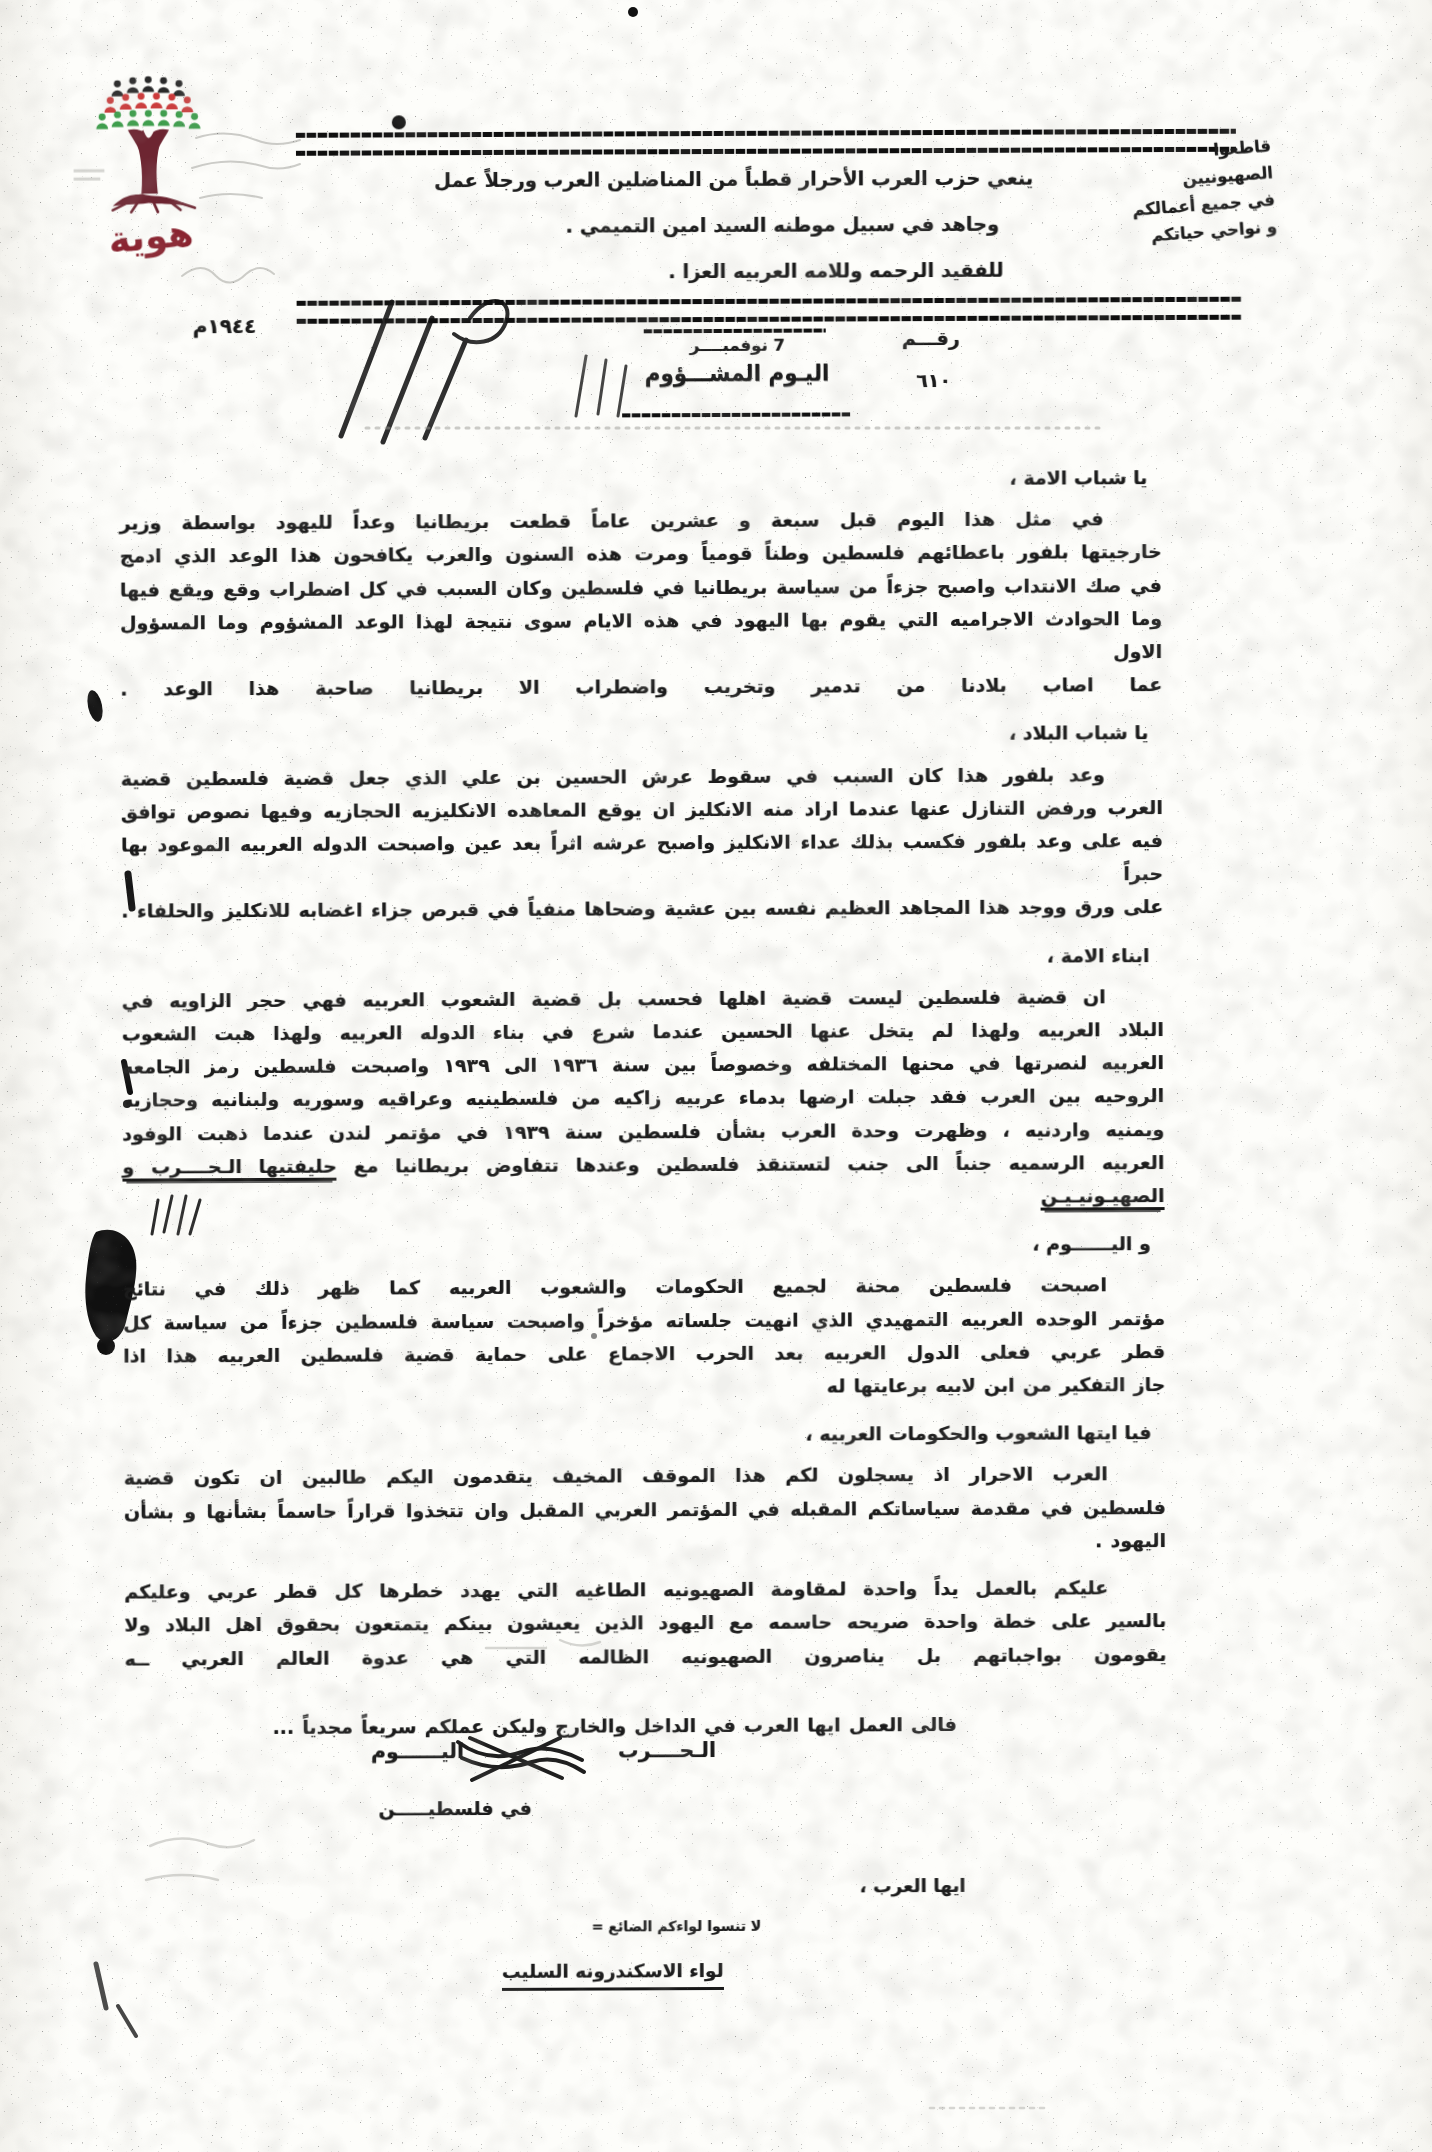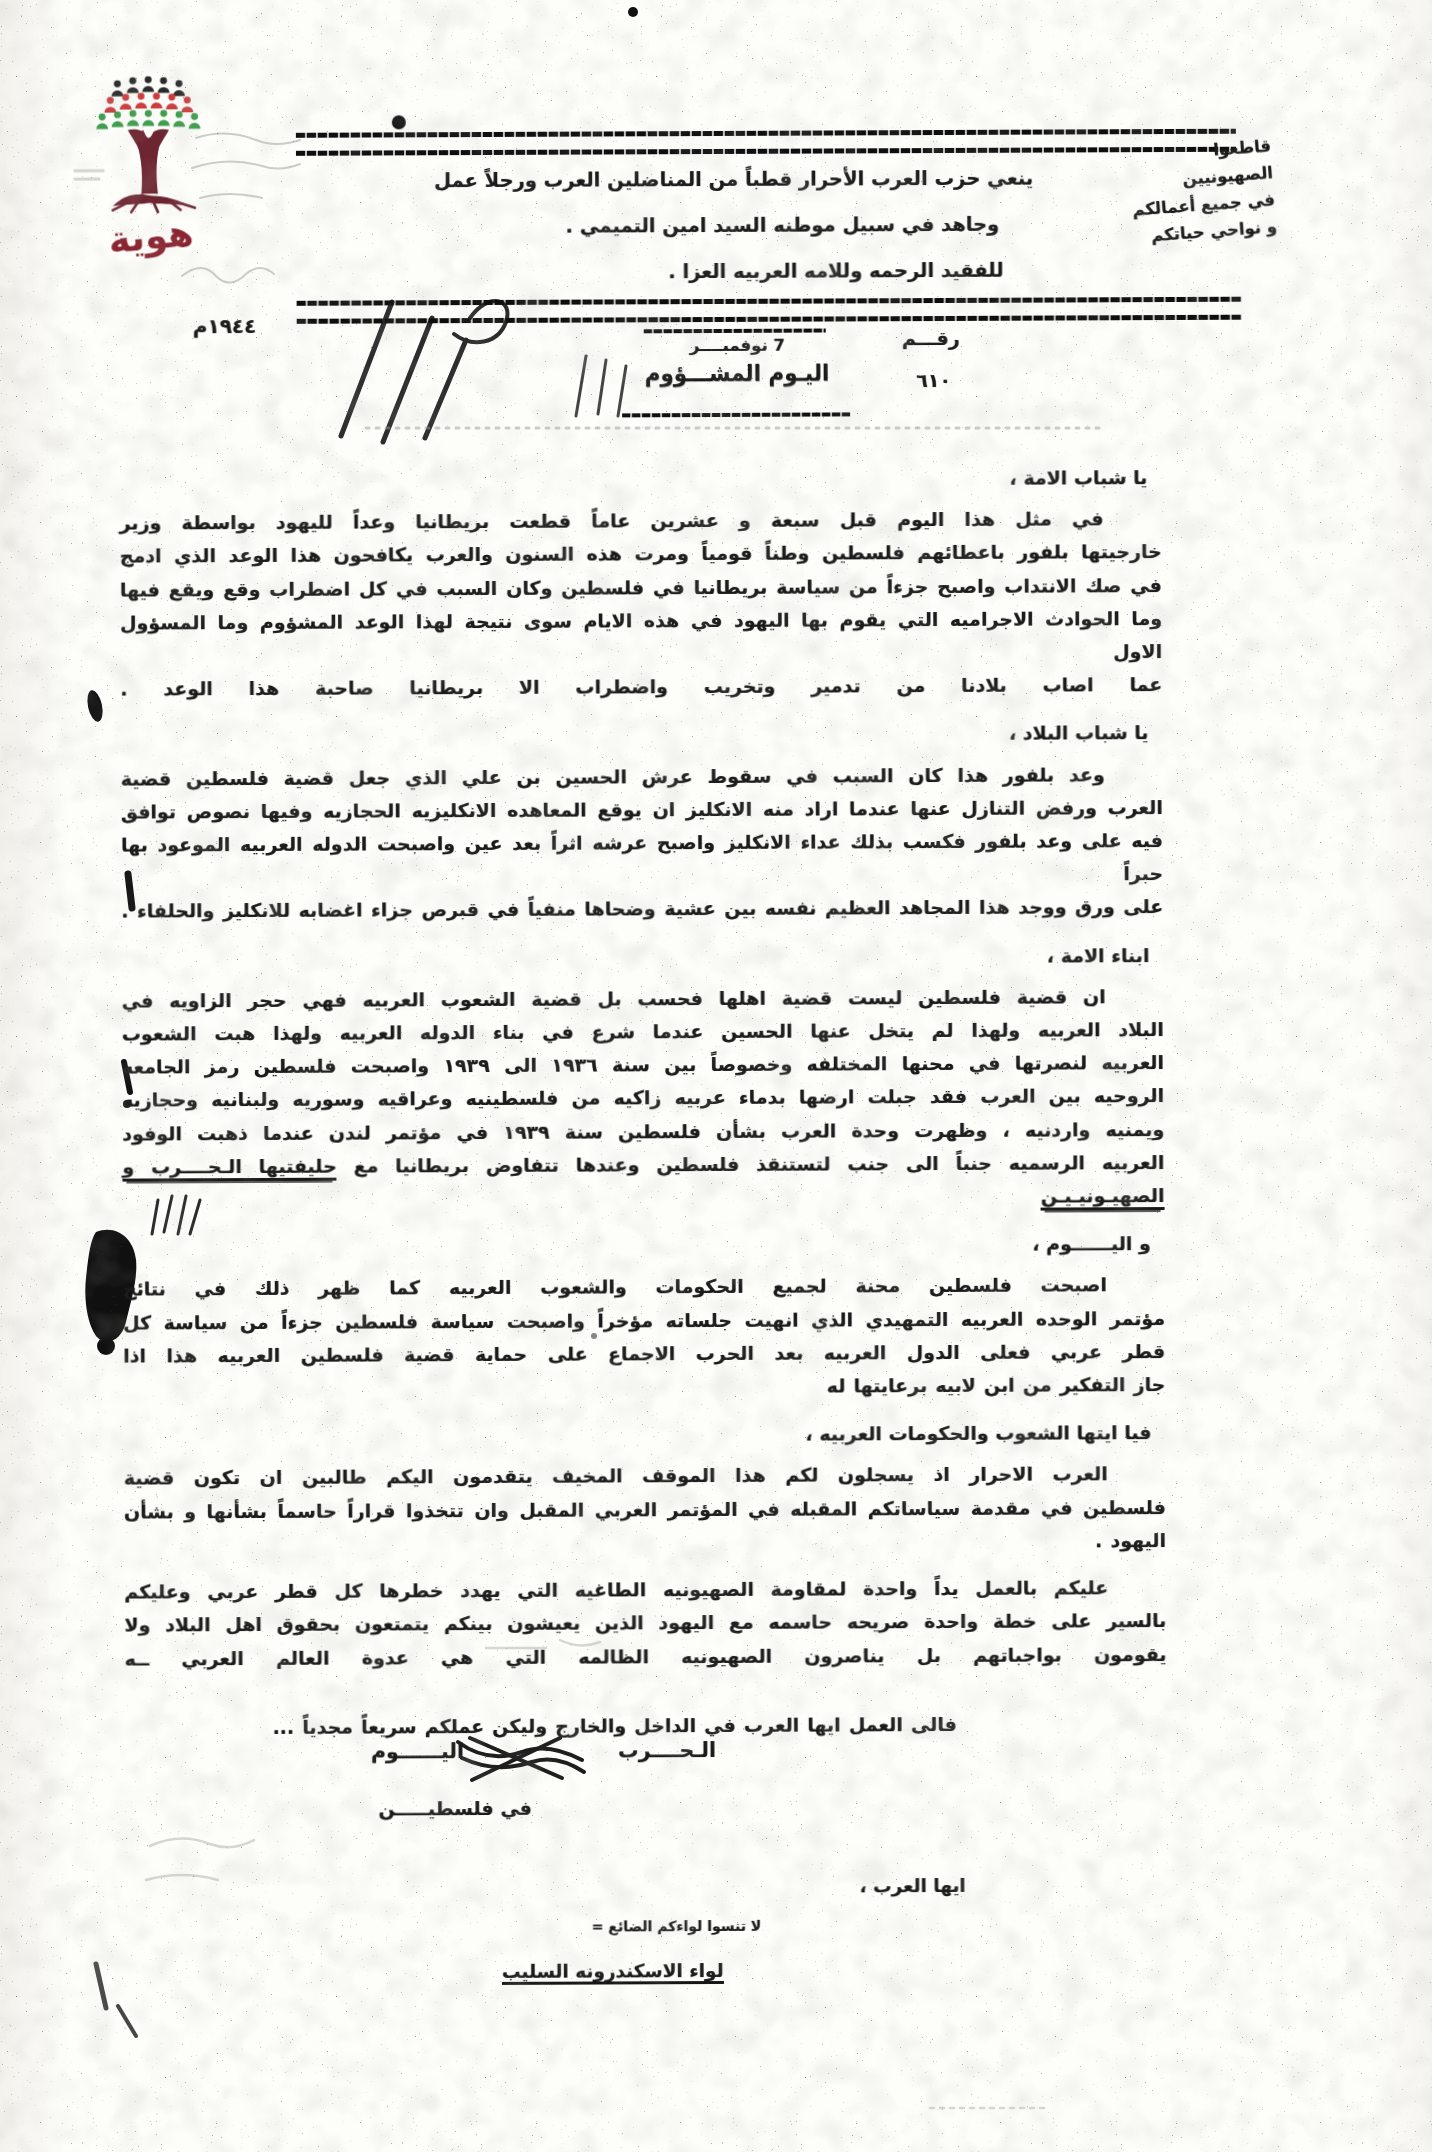--- a/index.html
+++ b/index.html
@@ -39,21 +39,21 @@
   .uline{border-bottom:3px solid #171717;box-shadow:0 6px 0 -4px rgba(23,23,23,.7);padding-bottom:1px;}
   .closing{margin-top:36px;padding-right:210px;white-space:nowrap;}
   
   .sig-row{left:368px;top:1738px;width:345px;display:flex;justify-content:space-between;
            font-size:20.5px;font-weight:700;letter-spacing:1px;}
   .sig-place{left:332px;top:1796px;width:240px;text-align:center;font-size:19px;font-weight:700;letter-spacing:2px;}
   
   .foot-head{left:836px;top:1876px;font-size:18.5px;font-weight:700;white-space:nowrap;margin-left:20px;}
   .foot-l1{left:588px;top:1918px;font-size:14px;font-weight:700;white-space:nowrap;}
   .foot-l2{left:498px;top:1960px;font-size:18.5px;font-weight:700;white-space:nowrap;
-           border-bottom:3px solid #171717;padding-bottom:0;}
+           border-bottom:3px solid #171717;padding-bottom:6px;}
   .layer{position:absolute;inset:0;pointer-events:none;}
   .ghost{z-index:2;}
   .noise{z-index:6;}
 </style>
 </head>
 <body>
 
 <div class="page">
 
   <svg class="layer ghost" width="1432" height="2152" viewBox="0 0 1432 2152">

